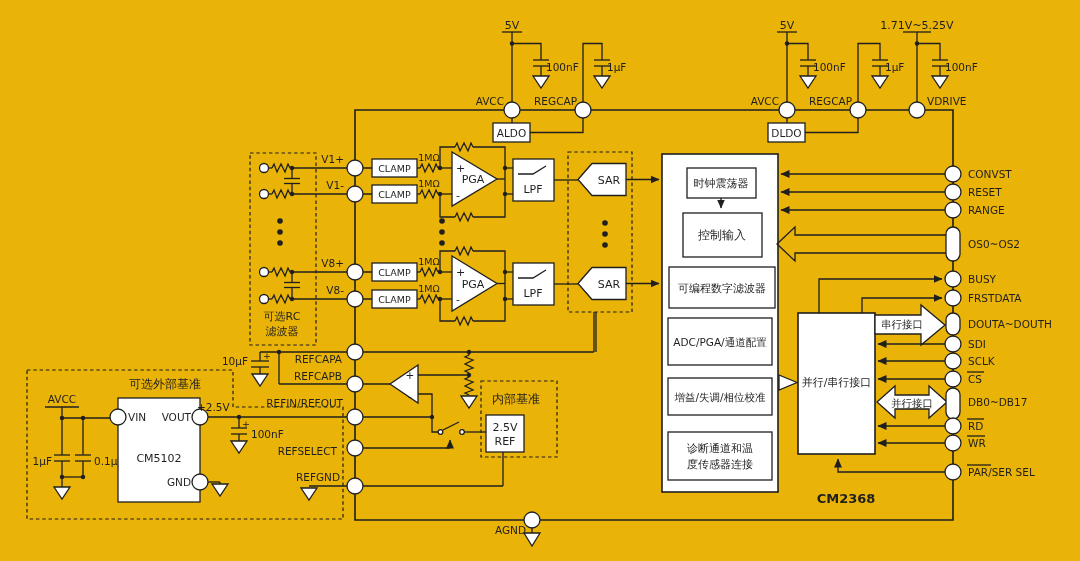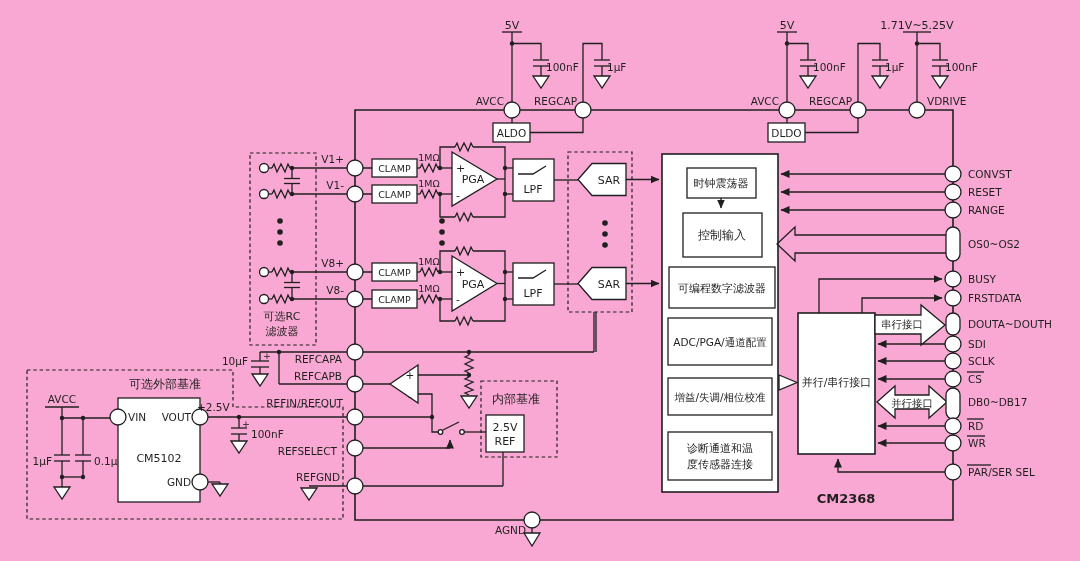--- a/index.html
+++ b/index.html
@@ -1,16 +1,16 @@
 <!DOCTYPE html>
 <html><head>
 <meta charset="utf-8">
 <style>
   html,body{margin:0;padding:0;background:#fff;}
-  .stage{position:relative;width:1080px;height:561px;background:#f9a8d4;overflow:hidden;}
+  .stage{position:relative;width:1080px;height:561px;background:#eab308;overflow:hidden;}
   svg text{font-family:"DejaVu Sans","Liberation Sans",sans-serif;fill:#1f1f1f;}
   .w{fill:none;stroke:#1f1f1f;stroke-width:1.3;}
   .wh{fill:none;stroke:#1f1f1f;stroke-width:1.6;}
   .bx{fill:#fff;stroke:#1f1f1f;stroke-width:1.3;}
   .bxh{fill:#fff;stroke:#1f1f1f;stroke-width:1.6;}
   .dsh{fill:none;stroke:#1f1f1f;stroke-width:1.2;stroke-dasharray:3.5 2.8;}
   .dt{fill:#1f1f1f;stroke:none;}
   .t9{font-size:9.5px;}
   .t10{font-size:10.5px;}
   .t11{font-size:11px;}

